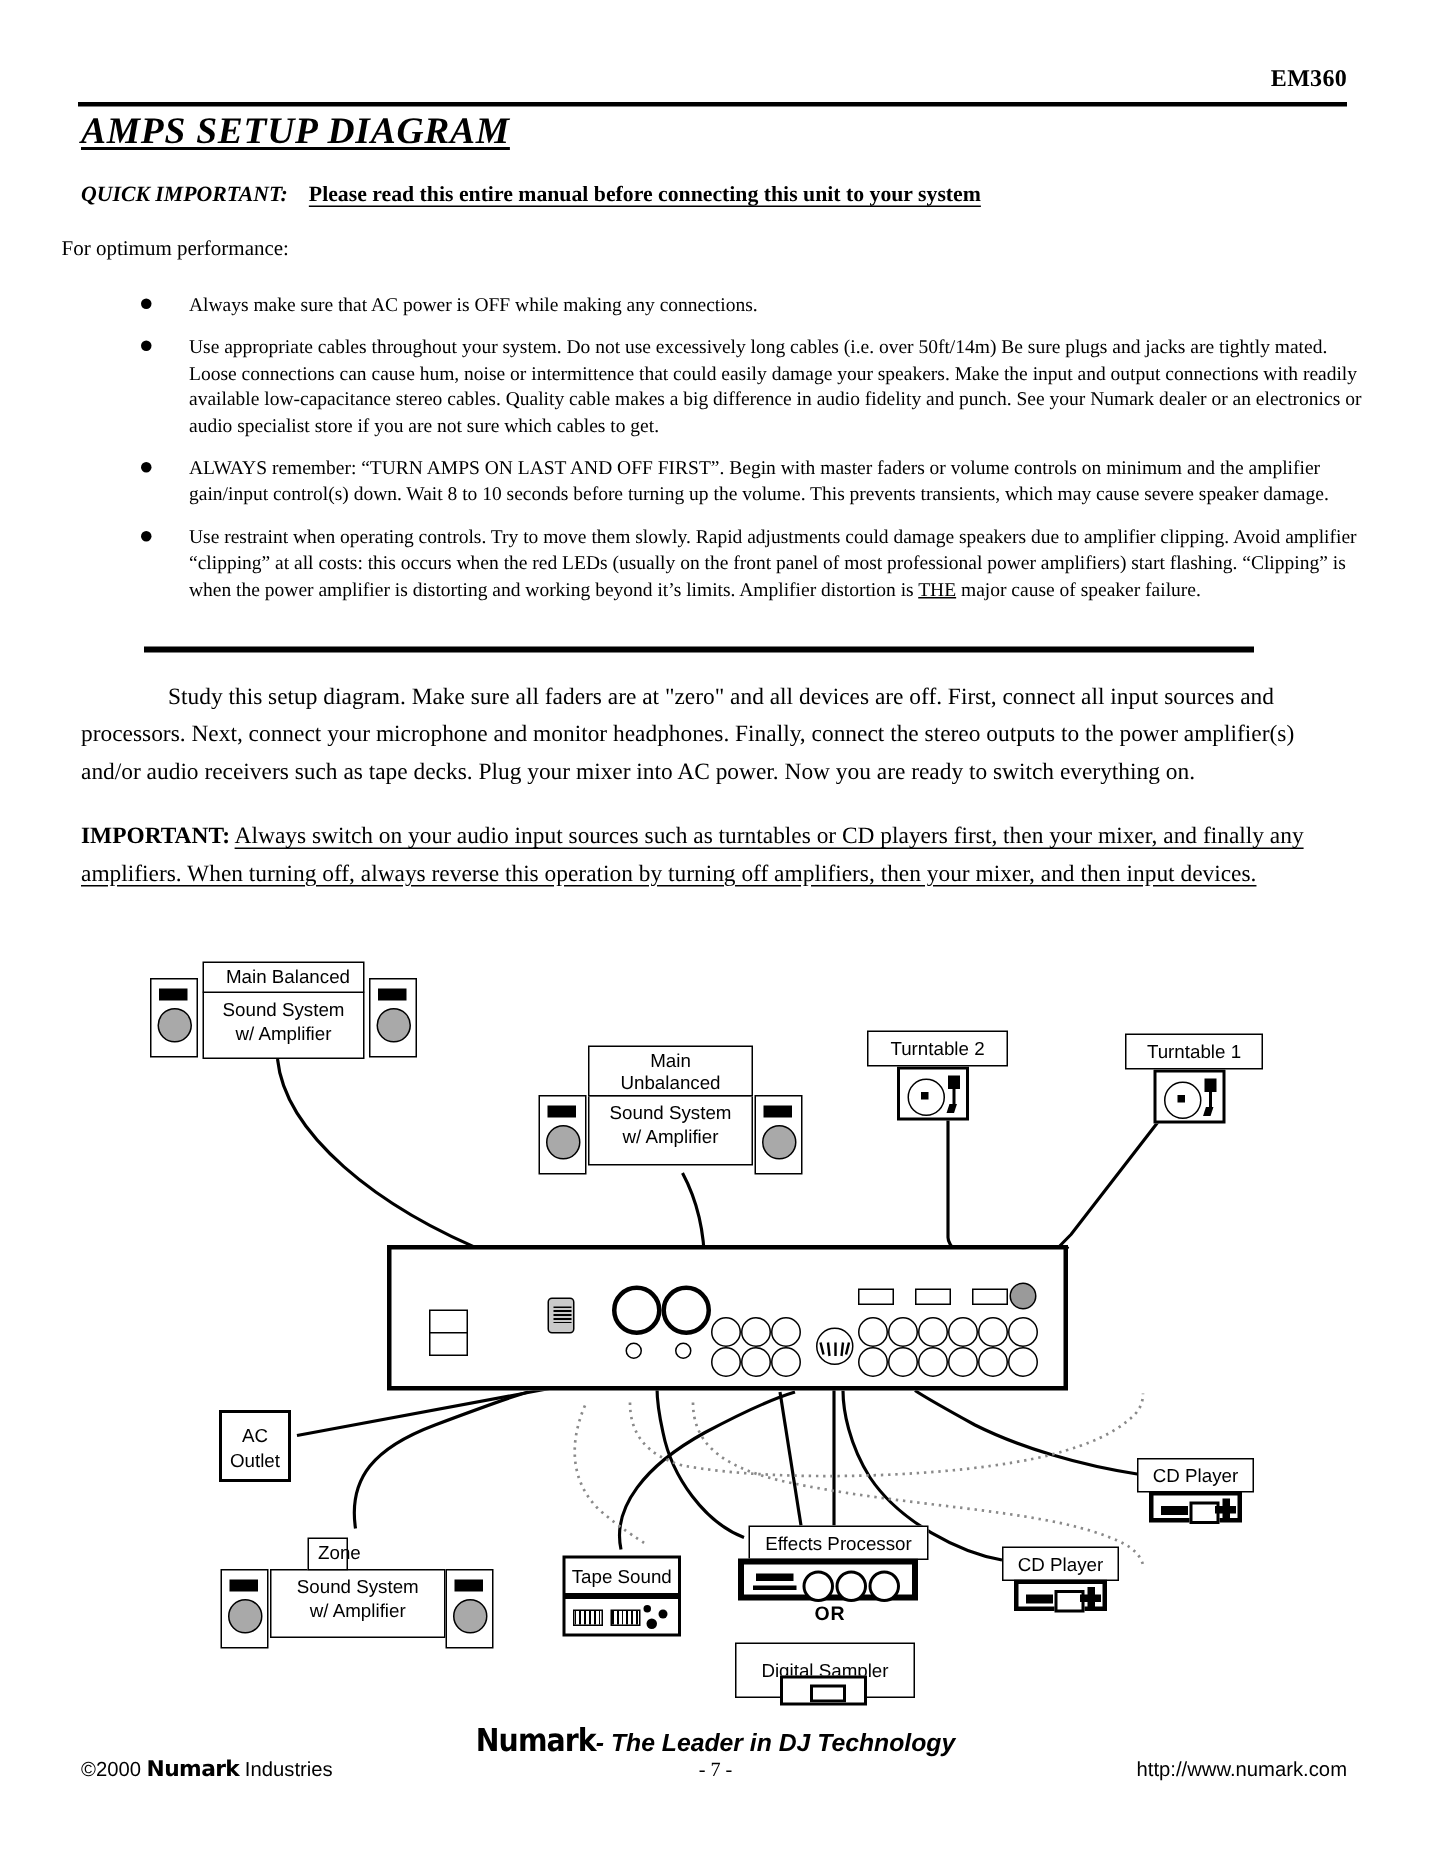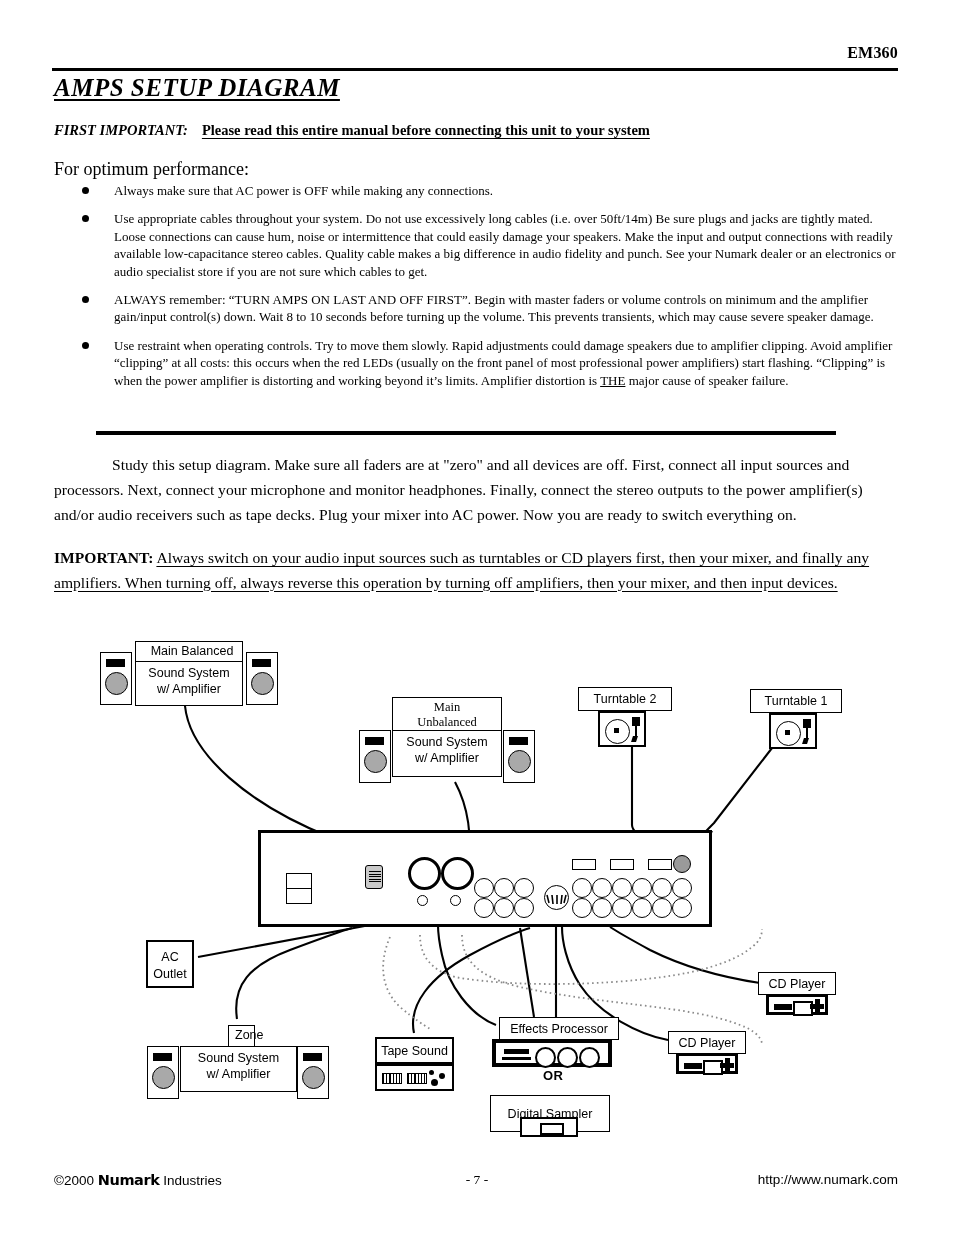--- a/index.html
+++ b/index.html
@@ -66,31 +66,31 @@
     font-style: italic;
   }
   .very-important .vi-text {
     font-weight: bold;
     text-decoration: underline;
     text-underline-offset: 2.5px;
     margin-left: 14px;
   }
   .optimum {
     position: absolute;
-    left: 54px;
+    left: 41px;
     top: 159px;
-    font-size: 18px;
+    font-size: 14px;
   }
 
   ul.bullets {
     position: absolute;
     left: 54px;
     top: 182px;
     width: 845px;
-    margin: 0;
+    margin: 12px;
     padding: 0;
     list-style: none;
   }
   ul.bullets li {
     position: relative;
     padding-left: 60px;
     margin-bottom: 11px;
     font-size: 13px;
     line-height: 17.4px;
     text-align: left;
@@ -464,21 +464,21 @@
 </head>
 <body>
 
 <div class="page">
 
   <div class="hdr-model">EM360</div>
   <div class="hdr-rule"></div>
   <div class="title">AMPS SETUP DIAGRAM</div>
 
   <div class="very-important">
-    <span class="vi-label">FIRST IMPORTANT:</span><span class="vi-text">Please read this entire manual before connecting this unit to your system</span>
+    <span class="vi-label">QUICK IMPORTANT:</span><span class="vi-text">Please read this entire manual before connecting this unit to your system</span>
   </div>
 
   <div class="optimum">For optimum performance:</div>
 
   <ul class="bullets">
     <li>Always make sure that AC power is OFF while making any connections.</li>
     <li>Use appropriate cables throughout your system. Do not use excessively long cables (i.e. over 50ft/14m) Be sure plugs and jacks are tightly mated. Loose connections can cause hum, noise or intermittence that could easily damage your speakers. Make the input and output connections with readily available low-capacitance stereo cables. Quality cable makes a big difference in audio fidelity and punch. See your Numark dealer or an electronics or audio specialist store if you are not sure which cables to get.</li>
     <li>ALWAYS remember: “TURN AMPS ON LAST AND OFF FIRST”. Begin with master faders or volume controls on minimum and the amplifier gain/input control(s) down. Wait 8 to 10 seconds before turning up the volume. This prevents transients, which may cause severe speaker damage.</li>
     <li>Use restraint when operating controls. Try to move them slowly. Rapid adjustments could damage speakers due to amplifier clipping. Avoid amplifier “clipping” at all costs: this occurs when the red LEDs (usually on the front panel of most professional power amplifiers) start flashing. “Clipping” is when the power amplifier is distorting and working beyond it’s limits. Amplifier distortion is <span class="u">THE</span> major cause of speaker failure.</li>
   </ul>
@@ -538,21 +538,21 @@
     </div>
     <div class="spk" style="left:100px; top:27px; width:32px; height:53px;">
       <span class="tweeter"></span>
       <span class="woofer"></span>
     </div>
     <div class="spk" style="left:246px; top:27px; width:32px; height:53px;">
       <span class="tweeter"></span>
       <span class="woofer"></span>
     </div>
 
-    <div class="sys-label" style="left:392px; top:72px; width:110px; height:34px; display:block;font-family:Liberation Serif, serif;">
+    <div class="sys-label" style="left:392px; top:72px; width:110px; height:34px; display:block;">
       <div>Main</div>
       <div>Unbalanced</div>
     </div>
     <div class="sys-body" style="left:392px; top:105px; width:110px; height:47px;">
       <div>Sound System</div>
       <div>w/ Amplifier</div>
     </div>
     <div class="spk" style="left:359px; top:105px; width:32px; height:53px;">
       <span class="tweeter"></span>
       <span class="woofer"></span>
@@ -627,21 +627,21 @@
       <div class="mx-circ" style="left:371px; top:65px; width:20px; height:20px;"></div>
       <div class="mx-circ" style="left:391px; top:65px; width:20px; height:20px;"></div>
       <div class="mx-circ" style="left:411px; top:65px; width:20px; height:20px;"></div>
     </div>
 
     <div class="node thick" style="left:146px; top:315px; width:48px; height:48px; display:block; padding-top:7px; line-height:17px;">
       <div>AC</div>
       <div>Outlet</div>
     </div>
 
-    <div class="sys-label" style="left:228px; top:400px; width:27px; height:22px;">Zone</div>
+    <div class="sys-label" style="left:205px; top:400px; width:27px; height:22px;">Zone</div>
     <div class="sys-body" style="left:180px; top:421px; width:117px; height:46px;">
       <div>Sound System</div>
       <div>w/ Amplifier</div>
     </div>
     <div class="spk" style="left:147px; top:421px; width:32px; height:53px;">
       <span class="tweeter"></span>
       <span class="woofer"></span>
     </div>
     <div class="spk" style="left:297px; top:421px; width:32px; height:53px;">
       <span class="tweeter"></span>
@@ -683,19 +683,22 @@
     <div class="node" style="left:668px; top:406px; width:78px; height:23px;">CD Player</div>
     <div class="cd-body" style="left:676px; top:428px; width:62px; height:21px;">
       <span class="cd-bar"></span>
       <span class="cd-tray"></span>
       <span class="cd-plus-h"></span>
       <span class="cd-plus-v"></span>
     </div>
 
   </div>
 
+  <div class="footer-tag">
+    <span class="brand">Numark</span><span class="tagline">- The Leader in DJ Technology</span>
+  </div>
   <div class="footer-left">
     <span>©2000 </span><span class="brand-sm">Numark</span><span> Industries</span>
   </div>
   <div class="footer-page">- 7 -</div>
   <div class="footer-right">http://www.numark.com</div>
 
 </div>
 
 </body></html>

